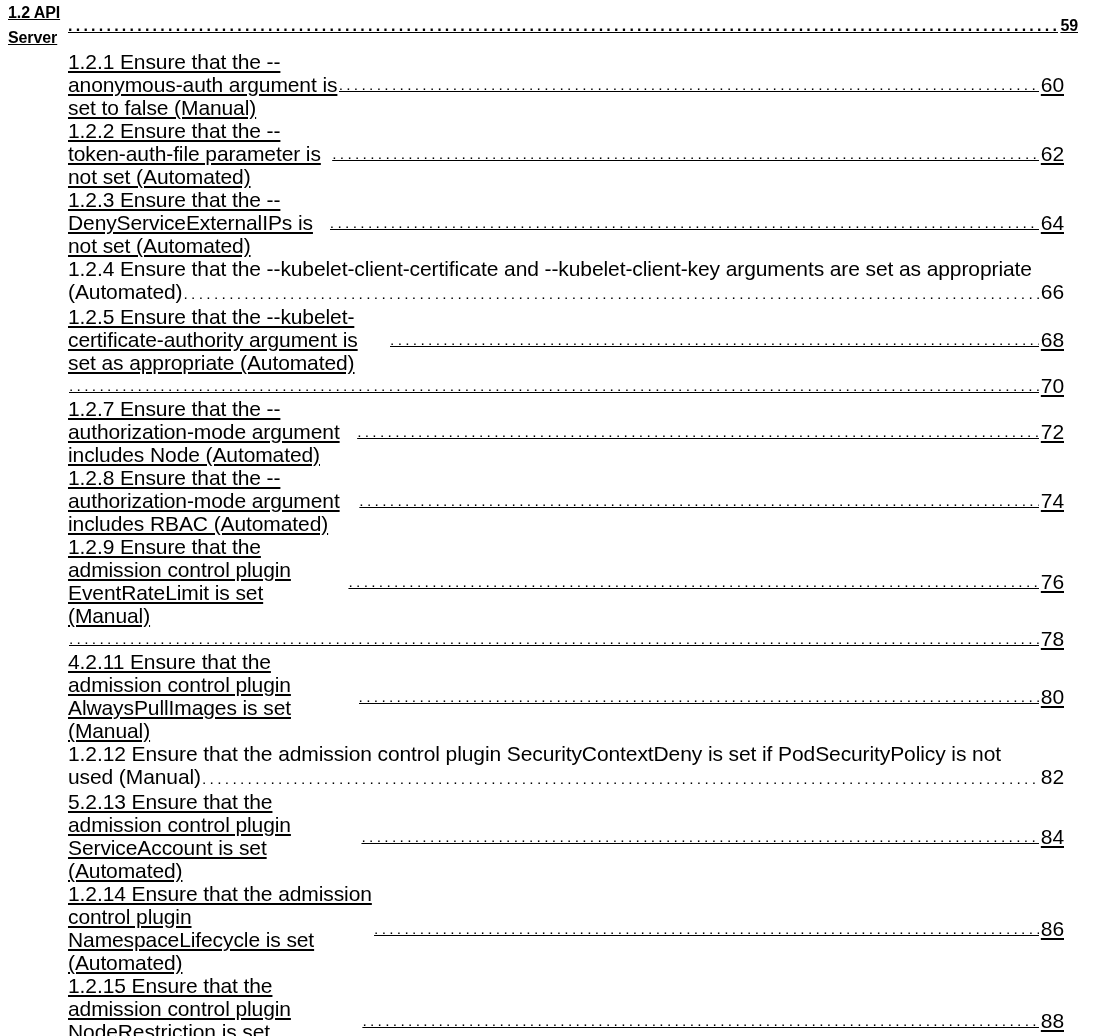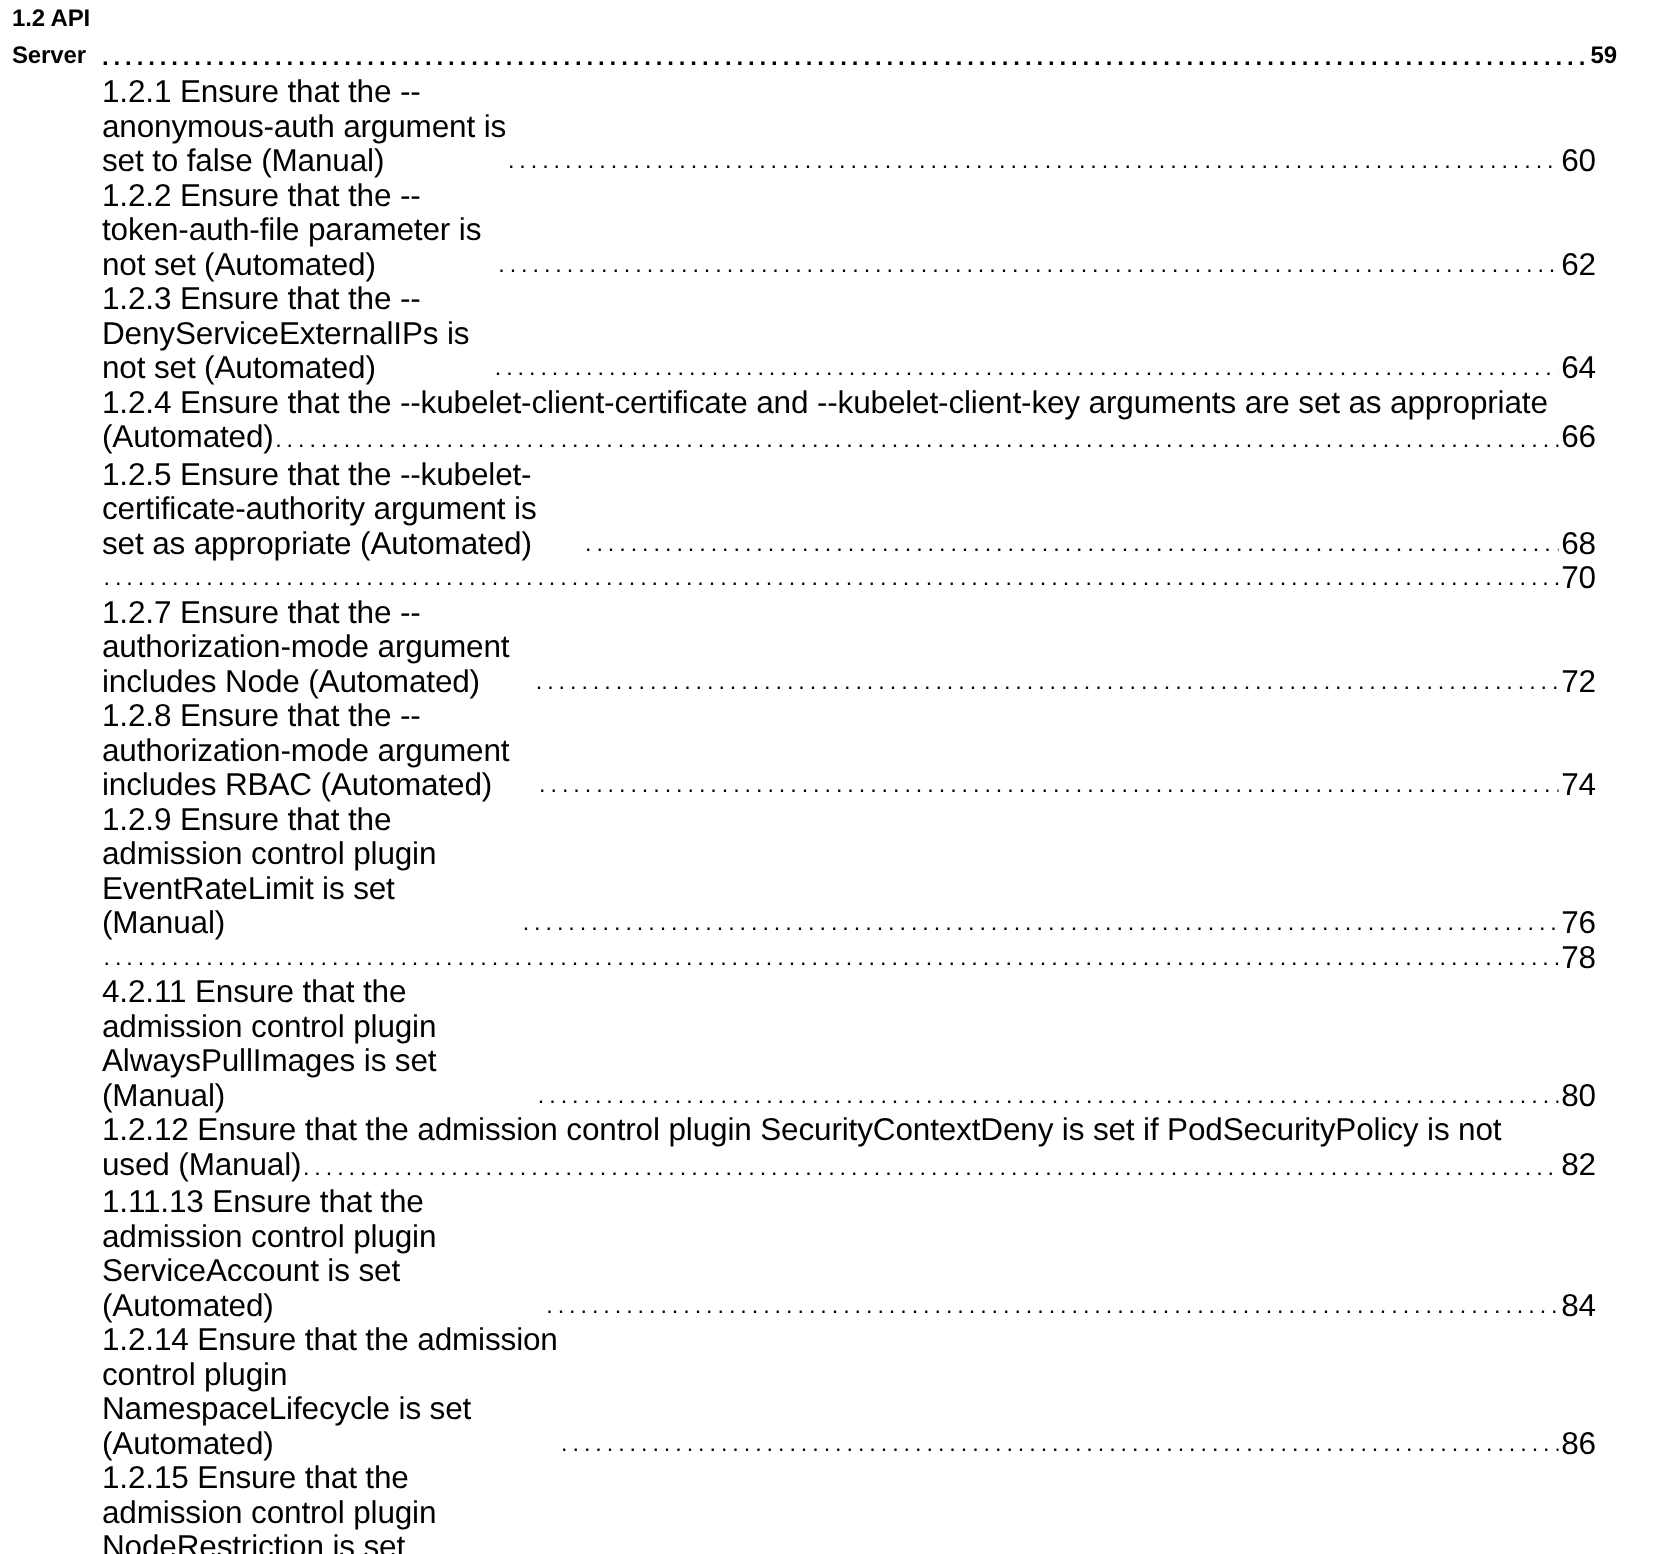--- a/index.html
+++ b/index.html
@@ -47,22 +47,23 @@
 
   
   .level-2 {
     font-weight: normal;
     padding-left: 68px;
   }
 
   
   .row {
     display: flex;
-    align-items: flex-end;
+    align-items: center;
     width: 100%;
+    text-decoration: underline;
   }
 
   .entry-title {
     white-space: normal;
     flex: 0 1 auto;
   }
 
   .leader {
     flex: 1 1 auto;
     overflow: hidden;
@@ -217,21 +218,21 @@
     <span class="first-line">1.2.12 Ensure that the admission control plugin SecurityContextDeny is set if PodSecurityPolicy is not</span>
     <span class="second-line">
       <span class="tail">used (Manual)</span>
       <span class="leader"></span>
       <span class="page-num">82</span>
     </span>
   </a>
 
   <a class="toc-entry level-2" href="#">
     <span class="row">
-      <span class="entry-title">1.11.13 Ensure that the admission control plugin ServiceAccount is set (Automated)</span>
+      <span class="entry-title">5.2.13 Ensure that the admission control plugin ServiceAccount is set (Automated)</span>
       <span class="leader"></span>
       <span class="page-num">84</span>
     </span>
   </a>
 
   <a class="toc-entry level-2" href="#">
     <span class="row">
       <span class="entry-title">1.2.14 Ensure that the admission control plugin NamespaceLifecycle is set (Automated)</span>
       <span class="leader"></span>
       <span class="page-num">86</span>

